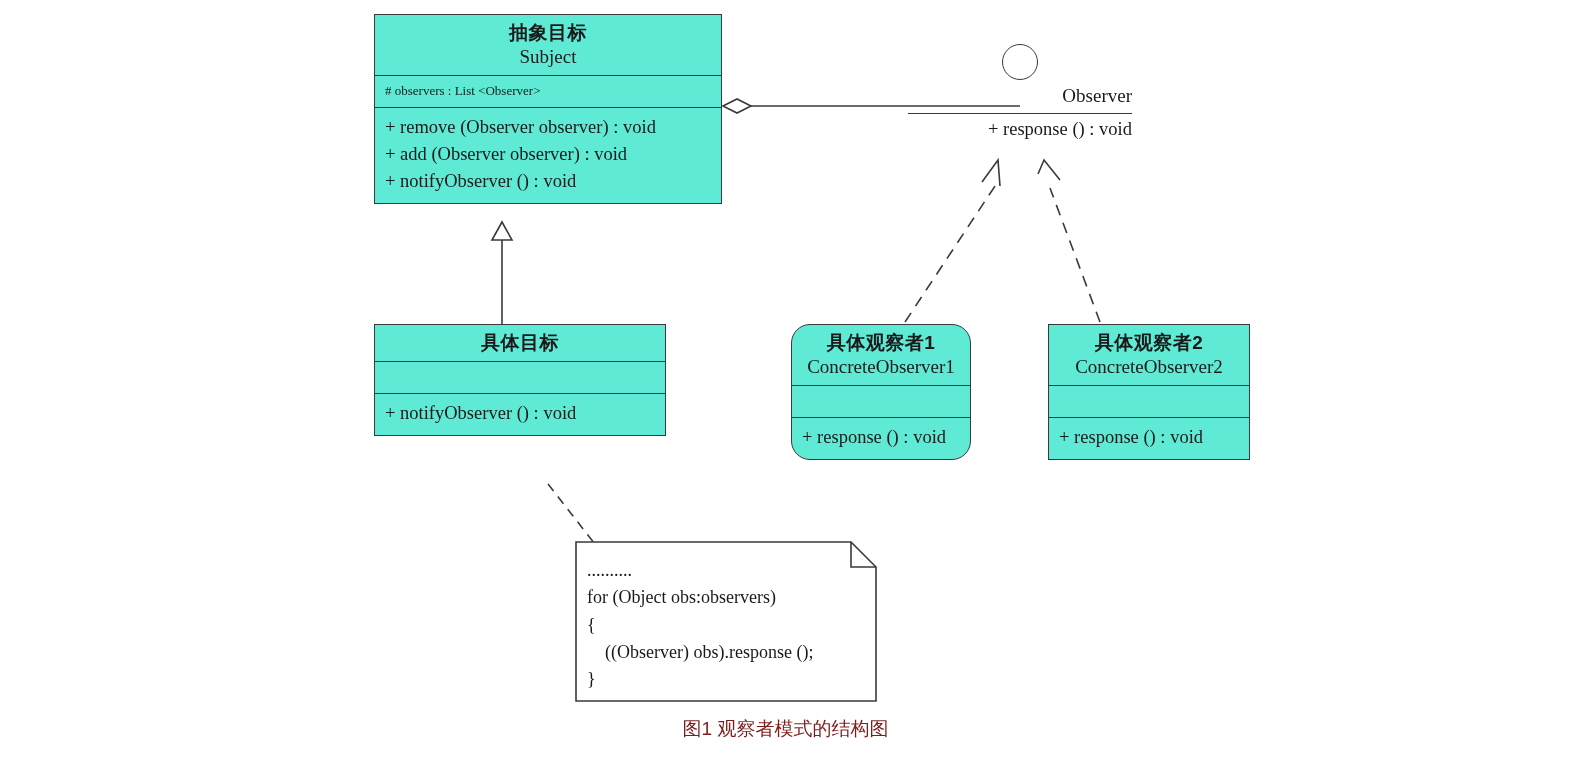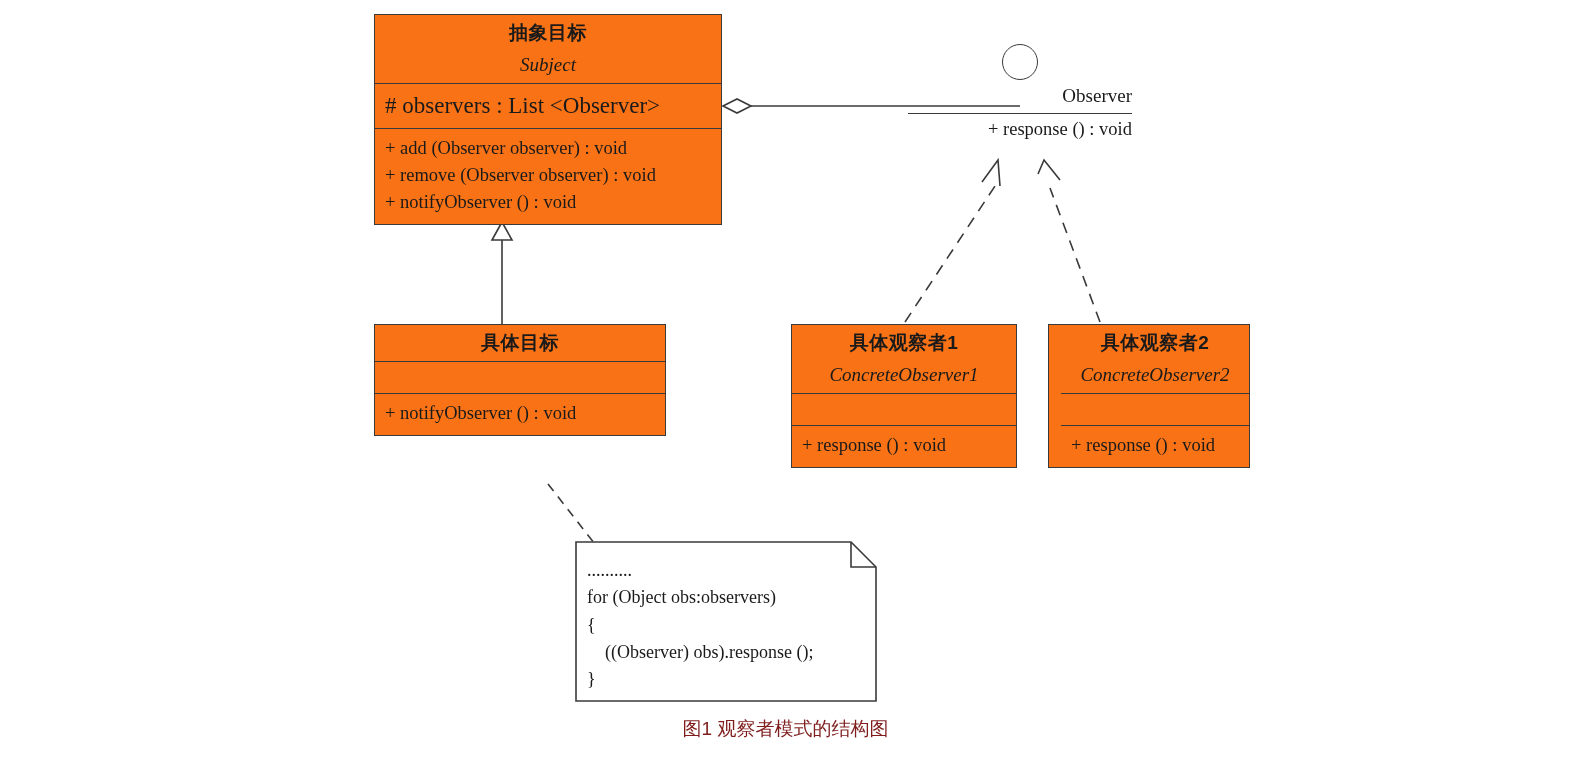--- a/index.html
+++ b/index.html
@@ -22,61 +22,60 @@
     top: 0;
     width: 1571px;
     height: 766px;
     pointer-events: none;
   }
 
   
   .umlbox {
     position: absolute;
     border: 1.6px solid #3a3a3a;
-    background: #f97316;
+    background: #5eead4;
     box-sizing: border-box;
   }
   .uml-head {
     text-align: center;
     padding: 6px 8px 7px 8px;
     line-height: 1.22;
     border-bottom: 1.6px solid #3a3a3a;
   }
   .uml-head .cn {
     display: block;
     font-size: 19px;
     font-family: "Liberation Sans", "DejaVu Sans", sans-serif;
     font-weight: 600;
     letter-spacing: .5px;
   }
   .uml-head .en {
     display: block;
     font-size: 19px;
-    margin-top: 9px;
-    font-style: italic;
+    margin-top: 1px;
   }
   .uml-attrs {
     border-bottom: 1.6px solid #3a3a3a;
     padding: 6px 10px 7px 10px;
     min-height: 18px;
-    font-size: 23px;
+    font-size: 13px;
     line-height: 1.35;
   }
   .uml-ops {
     padding: 6px 10px 8px 10px;
     font-size: 18.5px;
     line-height: 1.45;
   }
   .uml-ops div, .uml-attrs div { white-space: nowrap; }
 
   
   #box-subject        { left: 374px;  top: 14px;  width: 348px; }
   #box-concretesubject{ left: 374px;  top: 324px; width: 292px; }
-  #box-observer1      { left: 791px;  top: 324px; width: 226px; }
-  #box-observer2      { left: 1048px; top: 324px; width: 202px; padding-left: 12px; }
+  #box-observer1      { left: 791px;  top: 324px; width: 180px; border-radius: 19px; }
+  #box-observer2      { left: 1048px; top: 324px; width: 202px; }
 
   
   #iface-observer {
     position: absolute;
     left: 908px;
     top: 44px;
     width: 224px;
     text-align: right;
   }
   #iface-observer .circle {
@@ -169,22 +168,22 @@
 
   <div class="umlbox" id="box-subject">
     <div class="uml-head">
       <span class="cn">抽象目标</span>
       <span class="en">Subject</span>
     </div>
     <div class="uml-attrs">
       <div># observers : List &lt;Observer&gt;</div>
     </div>
     <div class="uml-ops">
+      <div>+ remove (Observer observer) : void</div>
       <div>+ add (Observer observer) : void</div>
-      <div>+ remove (Observer observer) : void</div>
       <div>+ notifyObserver () : void</div>
     </div>
   </div>
 
   <div id="iface-observer">
     <div class="circle"></div>
     <div class="iname">Observer</div>
     <div class="rule"></div>
     <div class="iop">+ response () : void</div>
   </div>

